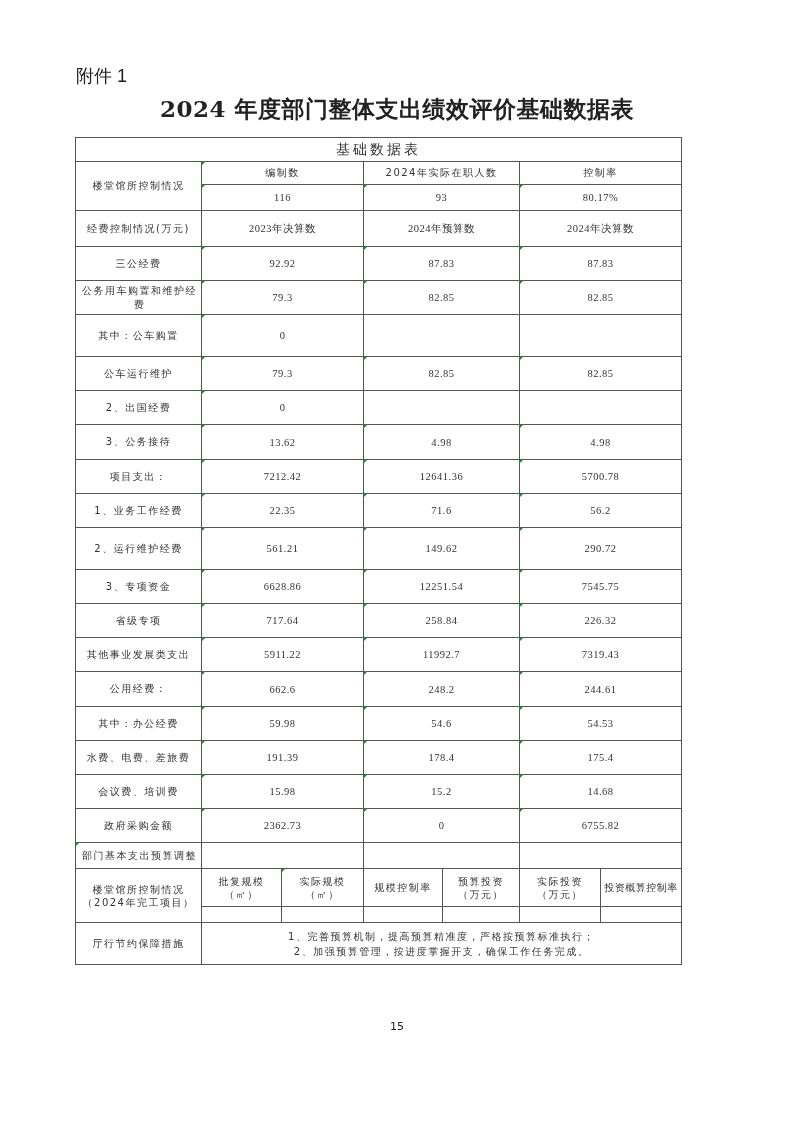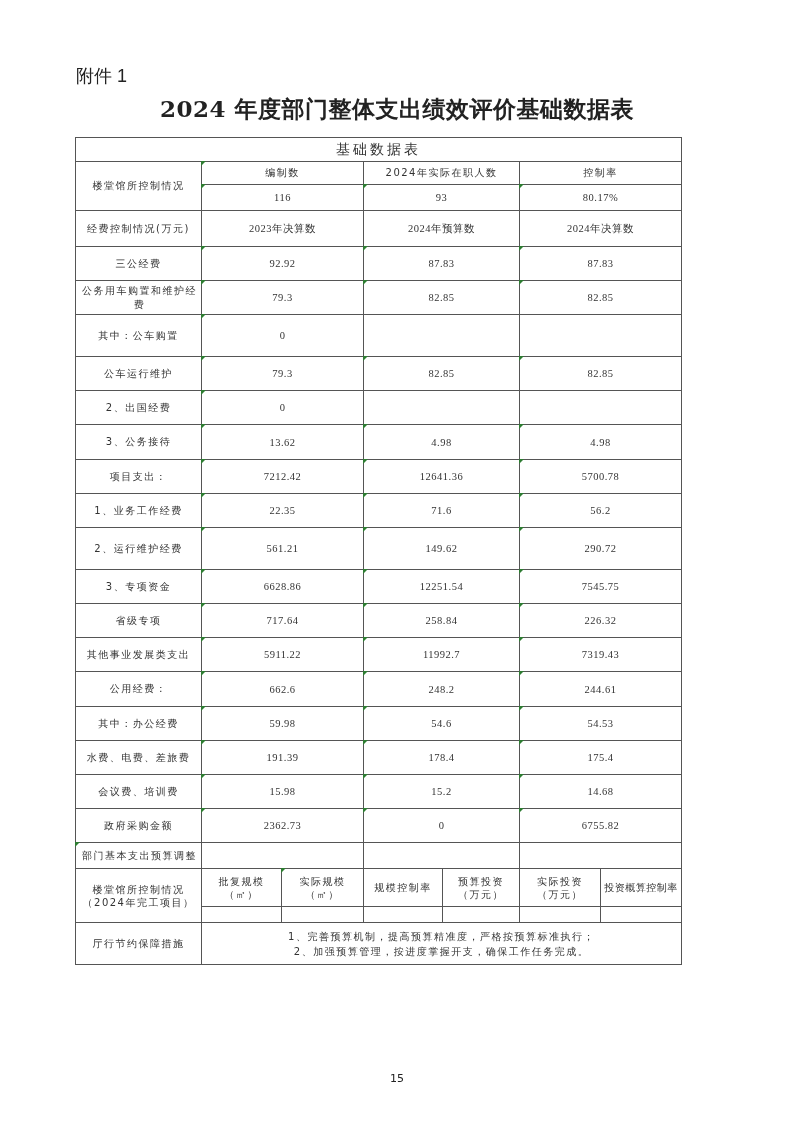--- a/index.html
+++ b/index.html
@@ -9,21 +9,21 @@
   .title { position: absolute; left: 0; width: 794px; top: 94px; text-align: center;
            font-size: 23px; font-weight: bold; font-family: "DejaVu Serif", "Liberation Serif", serif; letter-spacing: 0.5px; }
   table.main { position: absolute; left: 75px; top: 137px; width: 606px; border-collapse: collapse; table-layout: fixed; }
   table.main td { border: 1px solid #555; padding: 0; text-align: center; vertical-align: middle;
                   font-size: 10px; letter-spacing: 1.5px; font-family: "DejaVu Sans", sans-serif; color: #333; position: relative; }
   table.main td.num { font-family: Liberation Serif, serif; letter-spacing: 0.5px; font-size: 10.5px; }
   td.cap { font-size: 14px !important; letter-spacing: 3px !important; height: 23px; }
   td.left { text-align: right; padding-left: 2px !important; }
   .tri::before { content: ""; position: absolute; left: -1px; top: -1px; width: 0; height: 0;
                  border-top: 5px solid #2e7d32; border-right: 5px solid transparent; }
-  .pageno { position: absolute; left: 0; width: 794px; top: 1072px; text-align: center; font-size: 11px;
+  .pageno { position: absolute; left: 0; width: 794px; top: 1020px; text-align: center; font-size: 11px;
             font-family: "DejaVu Sans", sans-serif; }
   .measures { line-height: 15px; }
   .sub { line-height: 13px; }
 </style>
 </head>
 <body>
 
 <div class="attach">附件 1</div>
 <div class="title">2024 年度部门整体支出绩效评价基础数据表</div>
 

